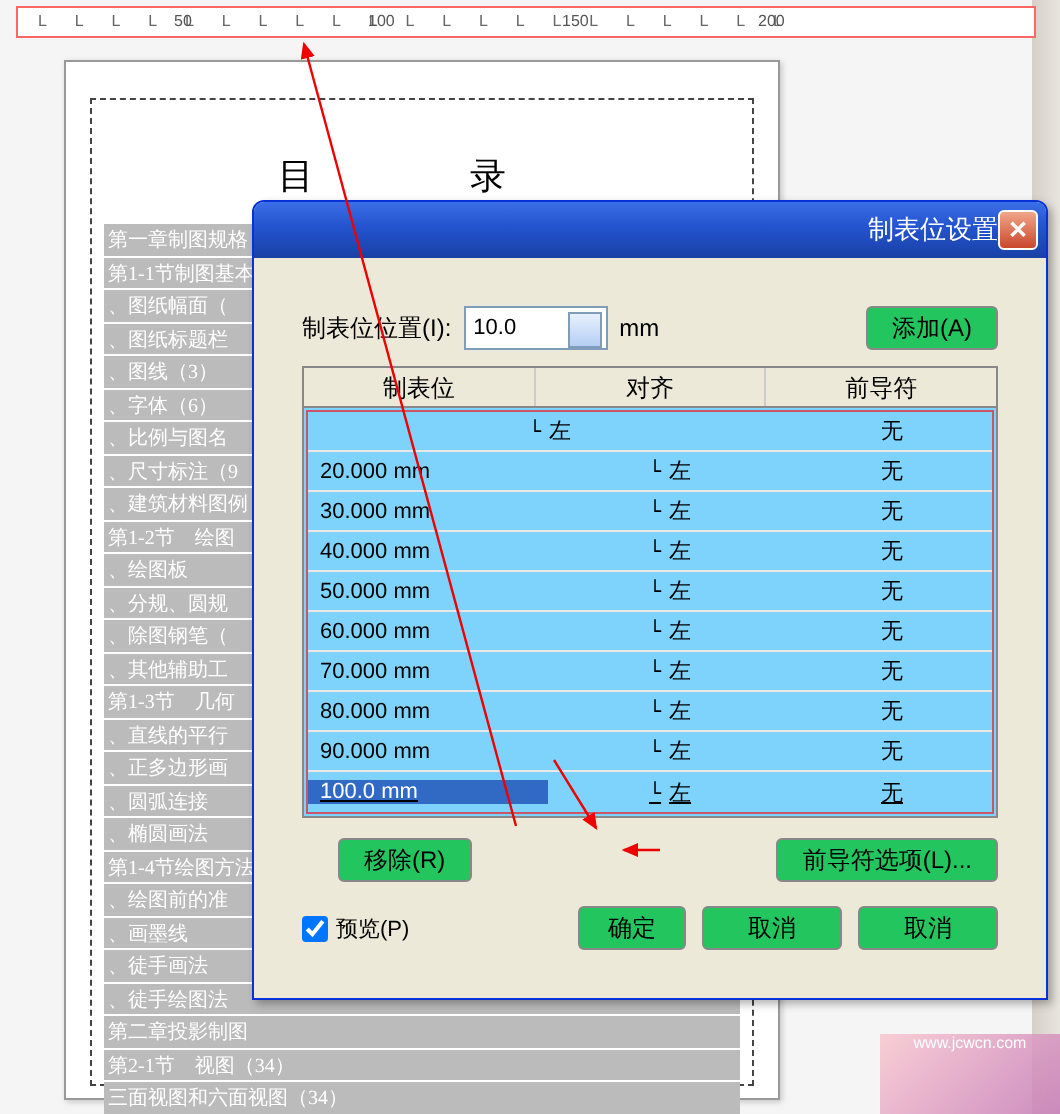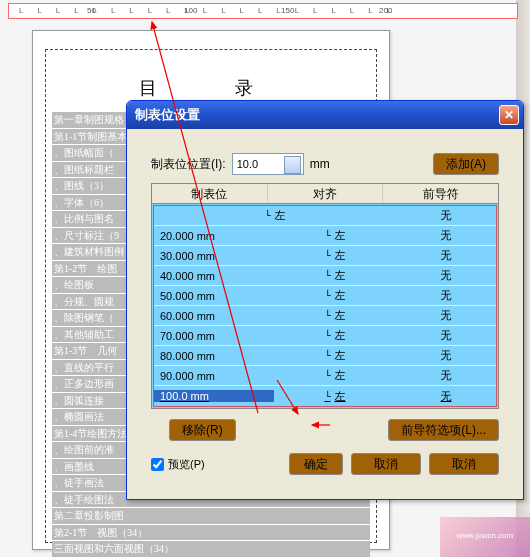--- a/index.html
+++ b/index.html
@@ -15,29 +15,29 @@
   .doc-page { position: absolute; left: 32px; top: 30px; width: 358px; height: 520px; background: #fff; border: 1px solid #999; box-shadow: 1px 1px 3px rgba(0,0,0,0.2); }
   .doc-dashed { position: absolute; left: 12px; top: 18px; right: 12px; bottom: 6px; border: 1px dashed #444; padding: 4px 6px; }
   .doc-title { text-align: center; font-size: 18px; font-family: "SimSun"; letter-spacing: 30px; margin-top: 22px; margin-bottom: 12px; color: #000; }
   .doc-lines { }
   .doc-line { height: 15.5px; margin-bottom: 1px; background: #bbb; position: relative; }
   .doc-line span { position: absolute; left: 2px; top: 1px; color: #fff; font-size: 10px; font-family: "SimSun"; white-space: nowrap; }
   
   
   .dialog { position: absolute; left: 126px; top: 100px; width: 398px; background: #ece9d8; border: 1px solid #0831d9; border-radius: 6px 6px 0 0; box-shadow: 2px 2px 4px rgba(0,0,0,0.3); }
   .titlebar { height: 28px; background: linear-gradient(to bottom, #3a6ee7, #2353ce 45%, #1941a5); border-radius: 5px 5px 0 0; display: flex; align-items: center; padding: 0 4px 0 8px; }
-  .titlebar-title { color: #fff; font-weight: bold; font-size: 13px; flex: 1; }
+  .titlebar-title { color: #fff; font-weight: normal; font-size: 13px; flex: 1; text-align: right; }
   .close-btn { width: 20px; height: 20px; background: linear-gradient(to bottom, #f1a689, #c9472c); border: 1px solid #fff; border-radius: 3px; color: #fff; font-weight: bold; font-size: 12px; display: flex; align-items: center; justify-content: center; cursor: pointer; }
   
   .dialog-body { padding: 24px; }
   .row1 { display: flex; align-items: center; gap: 6px; margin-bottom: 8px; }
   .label { font-size: 12px; }
   .dropdown { width: 72px; height: 22px; border: 1px solid #7f9db9; background: #fff; display: flex; align-items: center; padding: 0 4px; position: relative; }
   .dropdown::after { content: ""; position: absolute; right: 2px; top: 2px; width: 15px; height: 16px; background: linear-gradient(#e7f0fb,#b6cff5); border: 1px solid #7f9db9; }
-  .btn { height: 22px; padding: 0 12px; background: #a16207; border: 1px solid #888; border-radius: 3px; font-size: 12px; cursor: pointer; }
+  .btn { height: 22px; padding: 0 12px; background: #22c55e; border: 1px solid #888; border-radius: 3px; font-size: 12px; cursor: pointer; }
   
   .table-wrap { border: 1px solid #888; background: #7dd3fc; margin-bottom: 10px; }
   .table-head { display: flex; background: #ece9d8; border-bottom: 1px solid #888; height: 20px; }
   .th { flex: 1; text-align: center; font-size: 12px; border-right: 1px solid #ccc; padding-top: 2px; }
   .th:last-child { border-right: none; }
   .table-rows { border: 1px solid rgba(255,0,0,0.6); margin: 1px; }
   .tr { display: flex; height: 20px; align-items: center; border-bottom: 1px solid #e8e8e8; }
   .tr:last-child { border-bottom: none; text-decoration: underline; }
   .td { font-size: 11px; padding: 0 6px; }
   .td.pos { width: 120px; }
@@ -51,21 +51,21 @@
   .highlight-btn { border: 1px solid rgba(255,0,0,0.7); }
   
   .bottom-row { display: flex; align-items: center; gap: 8px; justify-content: space-between; }
   .checkbox { display: flex; align-items: center; gap: 4px; }
   .checkbox input { width: 13px; height: 13px; }
   
   
   .arrow-line { position: absolute; pointer-events: none; }
   
   
-  .watermark { position: absolute; right: 0; bottom: 0; width: 90px; height: 40px; background: linear-gradient(135deg, #f9c8d0, #c77bb7); opacity: 0.85; display: flex; align-items: center; justify-content: center; font-size: 8px; color: #fff; padding-bottom: 3px; }
+  .watermark { position: absolute; right: 0; bottom: 0; width: 90px; height: 40px; background: linear-gradient(135deg, #f9c8d0, #c77bb7); opacity: 0.85; display: flex; align-items: flex-start; justify-content: center; font-size: 8px; color: #fff; padding-bottom: 3px; }
   .toolbar-strip { position: absolute; top: 0; right: 0; width: 14px; height: 557px; background: linear-gradient(to right, #d4d0c8, #e8e5de); }
 </style>
 </head>
 <body>
 
 <div class="toolbar-strip"></div>
 
 <div class="ruler-area">
   <div class="ruler">
     <div class="ruler-marks"></div>

